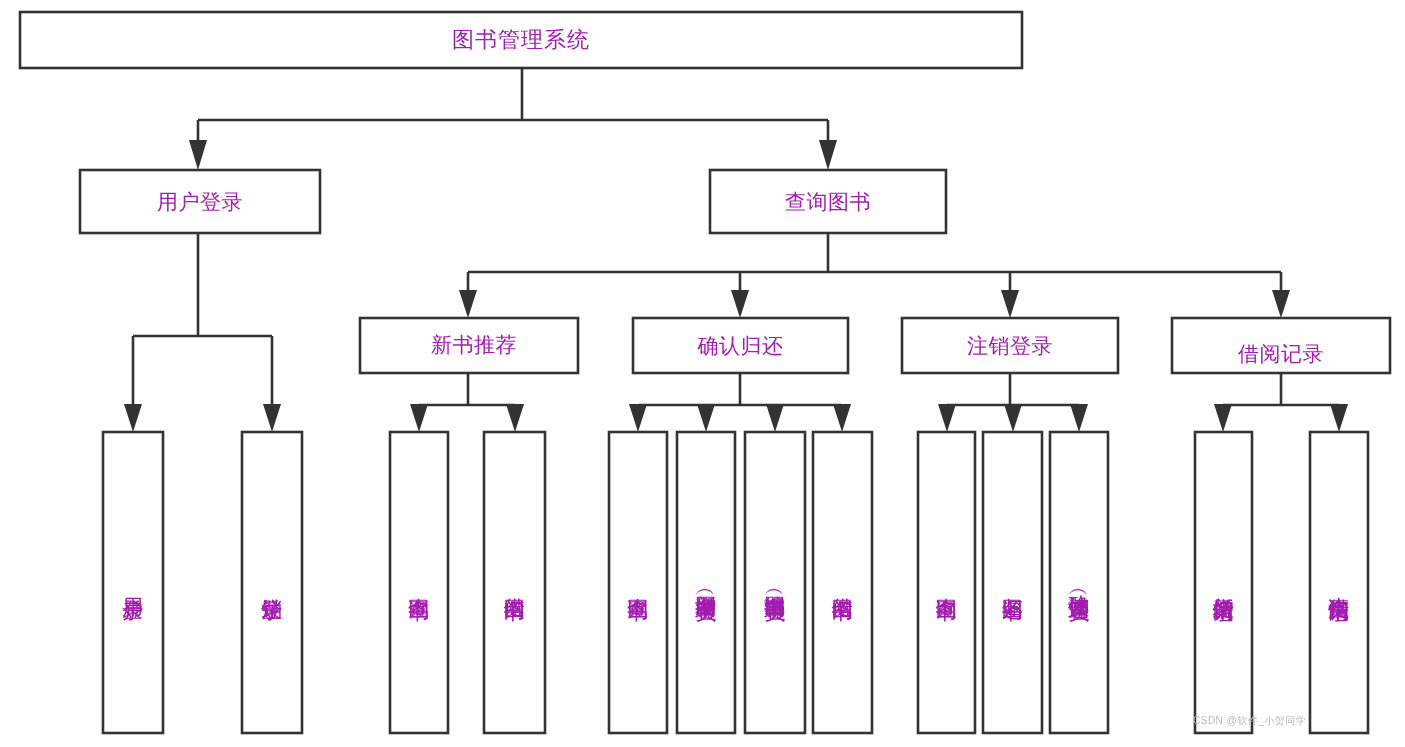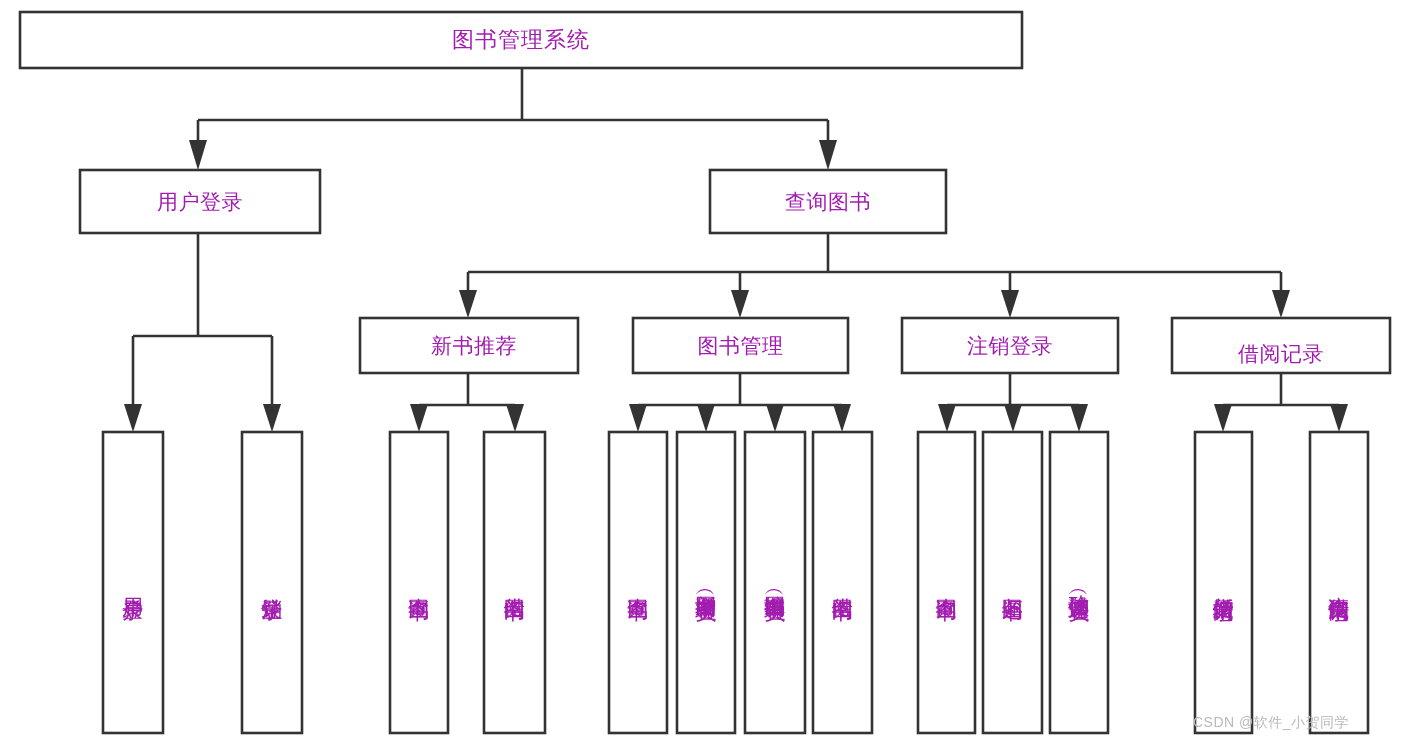--- a/index.html
+++ b/index.html
@@ -62,21 +62,21 @@
     font-size: 21px;
     line-height: 1.12;
     letter-spacing: 1px;
     writing-mode: vertical-rl;
     text-orientation: upright;
     white-space: nowrap;
   }
   .watermark {
     position: absolute;
     color: #b9b9b9;
-    font-size: 14px;
+    font-size: 10px;
     letter-spacing: 0.5px;
     white-space: nowrap;
     font-family: "Liberation Sans", "DejaVu Sans", sans-serif;
   }
 </style>
 </head>
 <body>
 
 <div id="stage">
 
@@ -169,22 +169,22 @@
     <rect class="node-box" x="1050" y="432" width="58" height="301"></rect>
     <rect class="node-box" x="1195" y="432" width="57" height="301"></rect>
     <rect class="node-box" x="1310" y="432" width="58" height="301"></rect>
   </svg>
 
   <div class="node-label label-root" style="left:20px; top:12px; width:1002px; height:56px;">图书管理系统</div>
 
   <div class="node-label label-h" style="left:80px; top:170px; width:240px; height:63px;">用户登录</div>
   <div class="node-label label-h" style="left:710px; top:170px; width:236px; height:63px;">查询图书</div>
 
-  <div class="node-label label-h" style="left:360px; top:318px; width:228px; height:55px;">新书推荐</div>
-  <div class="node-label label-h" style="left:633px; top:318px; width:215px; height:55px;">图书管理</div>
+  <div class="node-label label-h" style="left:360px; top:318px; width:228px; height:55px;font-family:Liberation Serif, serif;">新书推荐</div>
+  <div class="node-label label-h" style="left:633px; top:318px; width:215px; height:55px;">确认归还</div>
   <div class="node-label label-h" style="left:902px; top:318px; width:216px; height:55px;">注销登录</div>
   <div class="node-label label-h" style="left:1172px; top:318px; width:218px; height:72px;">借阅记录</div>
 
   <div class="node-label label-v" style="left:103px; top:432px; width:60px; height:301px;">用户登录</div>
   <div class="node-label label-v" style="left:242px; top:432px; width:60px; height:301px;">注销登录</div>
   <div class="node-label label-v" style="left:390px; top:432px; width:58px; height:301px;">查询图书</div>
   <div class="node-label label-v" style="left:484px; top:432px; width:61px; height:301px;">借阅图书</div>
   <div class="node-label label-v" style="left:609px; top:432px; width:58px; height:301px;">查询图书</div>
   <div class="node-label label-v" style="left:677px; top:432px; width:58px; height:301px;">新增图书（管理员）</div>
   <div class="node-label label-v" style="left:745px; top:432px; width:60px; height:301px;">编辑图书（管理员）</div>

